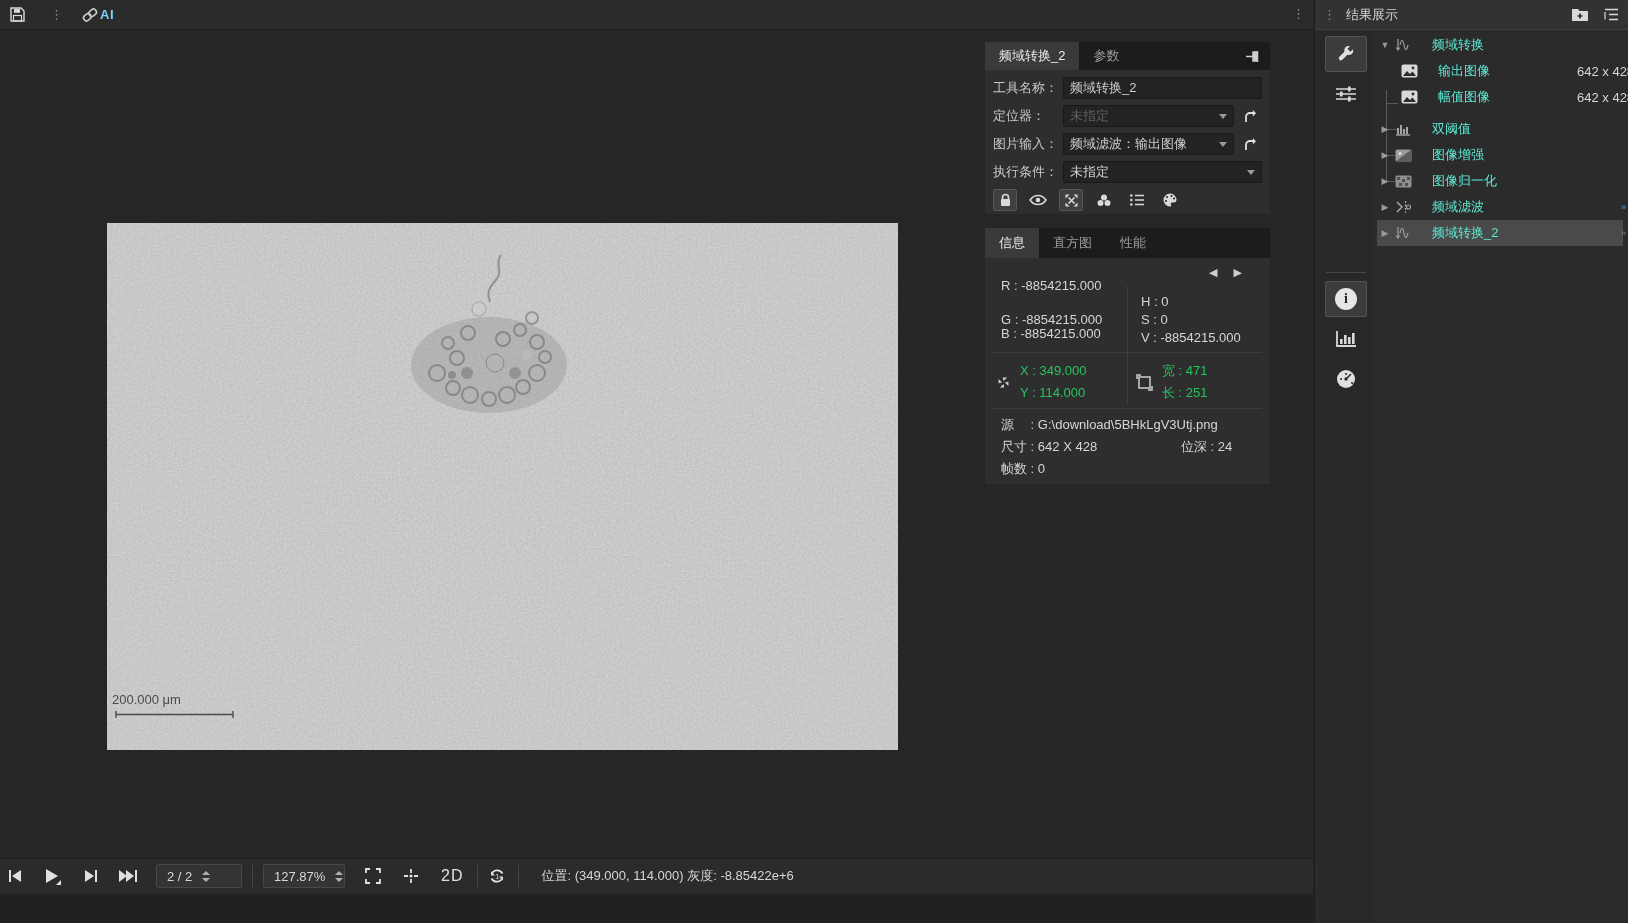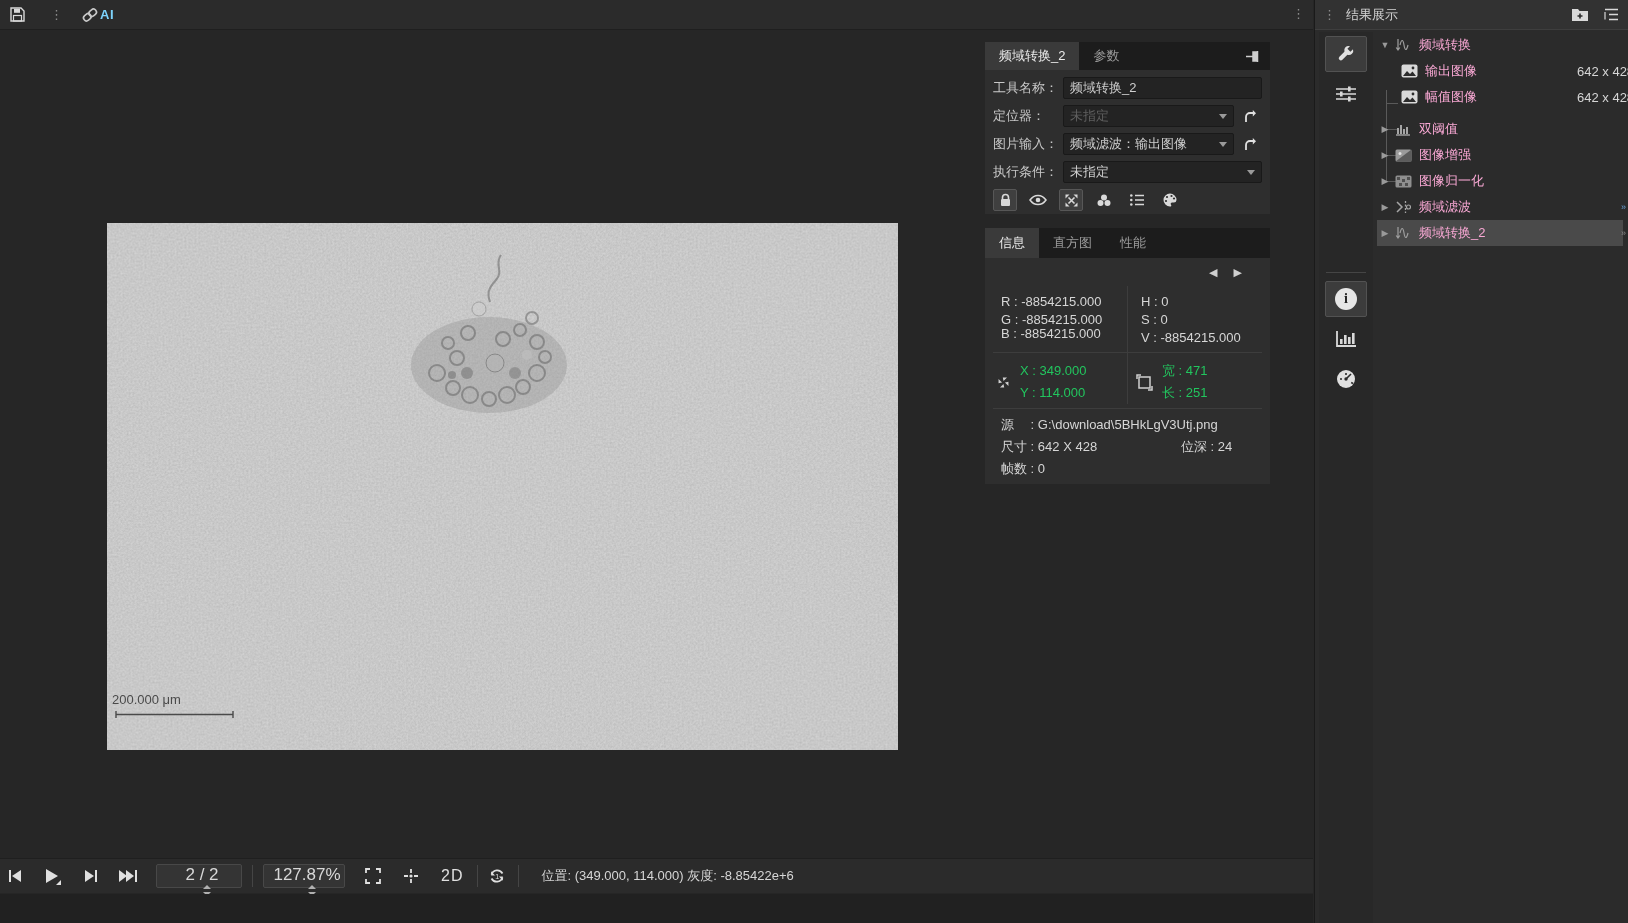--- a/index.html
+++ b/index.html
@@ -59,34 +59,34 @@
   .rail { position:absolute; left:4px; top:32px; width:54px; bottom:0; background:#282828; }
   .railbtn { width:42px; height:36px; margin:4px auto; display:flex; align-items:center; justify-content:center; border-radius:2px; }
   .railbtn.active { background:#3c3c3c; border:1px solid #525252; }
   .rail-sep { width:40px; margin:8px auto; border-top:1px solid #454545; }
   .infocircle { width:22px; height:22px; border-radius:50%; background:#e6e6e6; color:#262626; font-weight:bold; font-size:14px; font-family:"Liberation Serif","DejaVu Serif",serif; display:flex; align-items:center; justify-content:center; }
 
   .tree { position:absolute; left:62px; top:32px; right:0; font-size:13px; }
   .trow { position:relative; height:26px; display:flex; align-items:center; }
   .trow .arrow { width:16px; text-align:center; color:#9a9a9a; font-size:9px; flex:0 0 16px; }
   .trow .ticon { width:20px; flex:0 0 20px; display:flex; align-items:center; justify-content:center; }
-  .trow .tlabel { margin-left:6px; color:#f9a8d4; white-space:nowrap; }
+  .trow .tlabel { margin-left:19px; color:#5eead4; white-space:nowrap; }
   .trow .tvalue { position:absolute; left:200px; color:#d6d6d6; white-space:nowrap; }
   .trow.child { padding-left:22px;align-items:center; }
   .trow.selected { background:#4a4a4a; width:246px; }
   .treelines { position:absolute; left:9px; top:58px; width:14px; height:92px; }
   .treelines .v { position:absolute; left:0; top:0; height:92px; border-left:1px solid #5a5a5a; }
   .treelines .h { position:absolute; left:0; width:12px; border-top:1px solid #5a5a5a; }
   .edge-mark { position:absolute; font-size:9px; }
 
   
   .toolbar { position:absolute; left:0; top:858px; width:1313px; height:35px; background:#2b2b2b; border-top:1px solid #1f1f1f; display:flex; align-items:center; }
   .tbn { display:flex; align-items:center; justify-content:center; height:28px; }
   .tb-sep { width:1px; height:22px; background:#454545; margin:0 10px; }
-  .spinner { height:24px; background:#343434; border:1px solid #484848; border-radius:2px; display:flex; align-items:center; padding:0 4px 0 10px; font-size:17px; color:#d8d8d8;flex-direction:column; }
+  .spinner { height:24px; background:#343434; border:1px solid #484848; border-radius:2px; display:flex; align-items:center; padding:0 4px 0 10px; font-size:13px; color:#d8d8d8; }
   .spin-arrows { margin-left:10px; display:flex; flex-direction:column; gap:3px; }
   .caret-up { width:0;height:0;border-left:4px solid transparent;border-right:4px solid transparent;border-bottom:4px solid #b0b0b0; }
   .caret-dn { width:0;height:0;border-left:4px solid transparent;border-right:4px solid transparent;border-top:4px solid #b0b0b0; }
   .mode2d { font-size:16px; color:#e0e0e0; letter-spacing:1px; }
   .statusline { font-size:13px; color:#d6d6d6; margin-left:12px; white-space:nowrap; }
   .bottomstrip { position:absolute; left:0; top:894px; width:1313px; height:29px; background:#212121; }
 
   .scalebar-text { font-size:13px; fill:#4a4a4a; font-family:"Liberation Sans","DejaVu Sans",sans-serif; }
   svg { display:block; }
   .icon { display:inline-flex; align-items:center; justify-content:center; }
@@ -290,21 +290,21 @@
     <div class="tabbar" style="height:30px">
       <div class="tab active" style="height:30px">信息</div>
       <div class="tab" style="height:30px">直方图</div>
       <div class="tab" style="height:30px">性能</div>
     </div>
     <div class="info-body">
       <div class="navarrows">
         <span>◀</span><span>▶</span>
       </div>
       <div class="col-divider"></div>
-      <div class="rgbline" style="top:36px">R : -8854215.000</div>
+      <div class="rgbline" style="top:20px">R : -8854215.000</div>
       <div class="rgbline" style="top:54px">G : -8854215.000</div>
       <div class="rgbline" style="top:68px">B : -8854215.000</div>
       <div class="hsvline" style="top:36px">H : 0</div>
       <div class="hsvline" style="top:54px">S : 0</div>
       <div class="hsvline" style="top:72px">V : -8854215.000</div>
       <div class="hr" style="top:94px"></div>
       <div class="xycell" style="top:102px">
         <span class="icon">
           <svg width="17" height="17" viewBox="0 0 17 17">
               <g fill="#cfcfcf">

